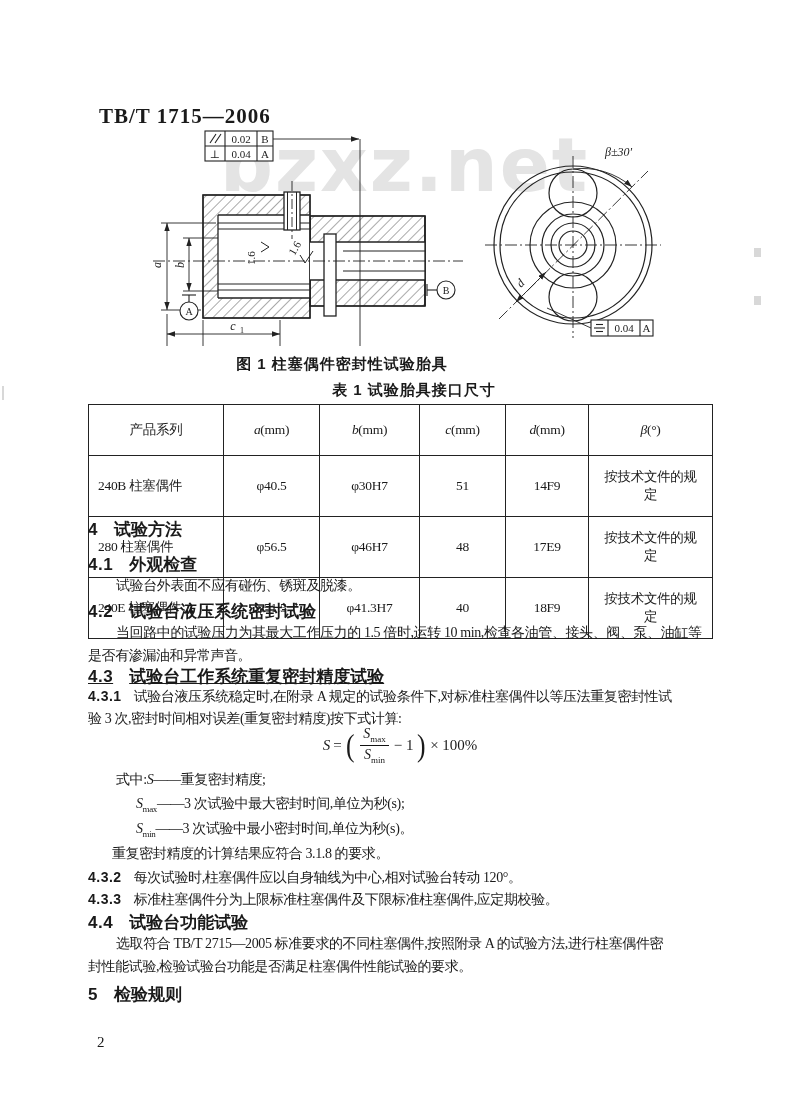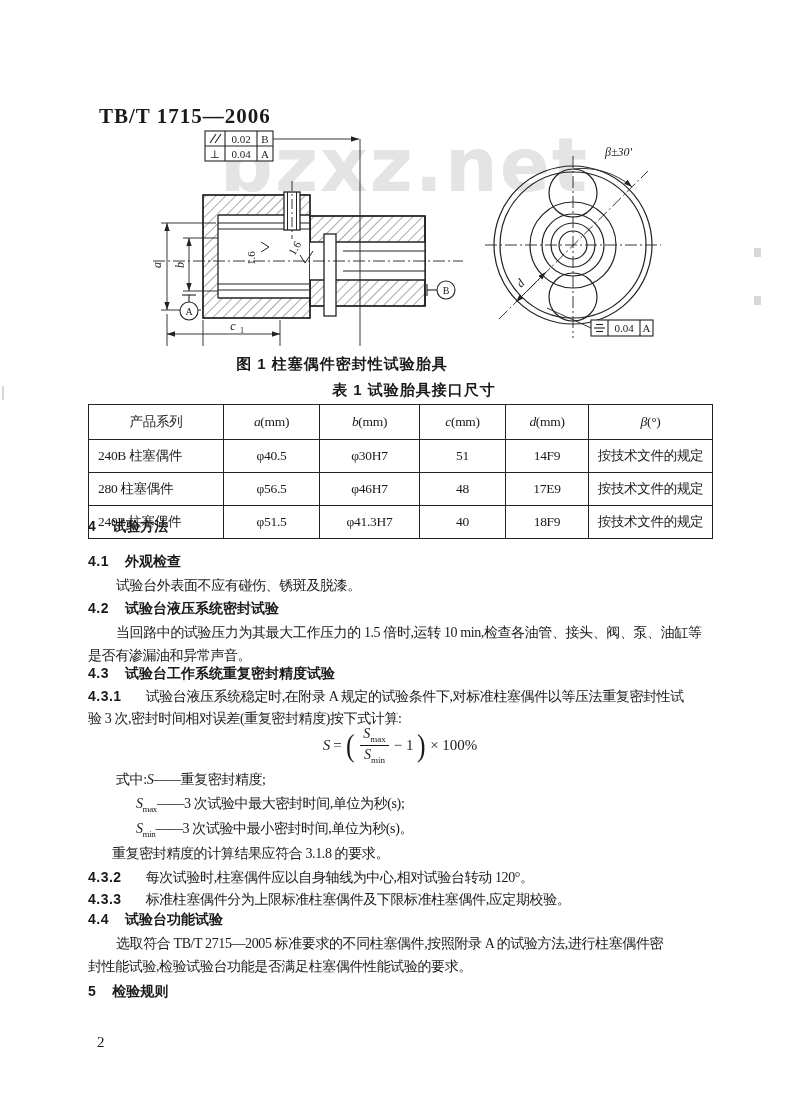--- a/index.html
+++ b/index.html
@@ -8,29 +8,29 @@
   .watermark{position:absolute;left:220px;top:122px;font-family:"DejaVu Sans","Liberation Sans",sans-serif;
         font-weight:bold;font-size:74px;color:#e4e4e4;letter-spacing:2px;z-index:0;}
   .doc-header{position:absolute;left:99px;top:80px;font-size:21px;font-weight:bold;letter-spacing:1px;z-index:2;margin-top:24px;}
   .fig-wrap{position:absolute;left:95px;top:118px;z-index:1;}
   .fig-caption{position:absolute;left:0;top:355px;width:684px;text-align:center;font-weight:bold;
         font-size:15px;font-family:"Liberation Sans","DejaVu Sans",sans-serif;z-index:2;letter-spacing:1px;}
   .tbl-title{position:absolute;left:16px;top:381px;width:796px;text-align:center;font-weight:bold;
         font-size:15px;font-family:"Liberation Sans","DejaVu Sans",sans-serif;z-index:2;letter-spacing:1px;}
   table.dim{position:absolute;left:88px;top:404px;width:624px;border-collapse:collapse;z-index:2;
         font-size:13.5px;table-layout:fixed;}
-  table.dim th,table.dim td{border:1.6px solid #222;text-align:center;padding:4px;height:24px;
+  table.dim th,table.dim td{border:1.6px solid #222;text-align:center;padding:12px;height:24px;
         font-weight:normal;letter-spacing:-0.3px;}
   table.dim th{height:26px;}
   table.dim td.c0{text-align:left;padding-left:9px;}
   .ital{font-style:italic;font-family:"Liberation Serif",serif;}
   .line{position:absolute;left:88px;white-space:nowrap;font-size:14px;letter-spacing:-0.4px;z-index:2;height:20px;}
-  .hsec{font-family:"Liberation Sans","DejaVu Sans",sans-serif;font-weight:bold;font-size:14px;letter-spacing:0;}
+  .hsec{font-family:"Liberation Sans","DejaVu Sans",sans-serif;font-weight:bold;font-size:17px;letter-spacing:0;}
   .hsec .num{margin-right:16px;letter-spacing:0.5px;}
-  .cl-num{font-family:"Liberation Sans","DejaVu Sans",sans-serif;font-weight:bold;margin-right:24px;letter-spacing:0.5px;text-align:right;}
+  .cl-num{font-family:"Liberation Sans","DejaVu Sans",sans-serif;font-weight:bold;margin-right:12px;letter-spacing:0.5px;text-align:right;}
   sub.sm{font-size:9px;font-style:normal;}
   .formula{position:absolute;left:88px;top:726px;width:624px;display:flex;justify-content:center;
         align-items:center;gap:3px;z-index:2;font-size:15px;}
   .f-var{font-style:italic;}
   .f-paren{font-size:32px;font-weight:300;line-height:1;transform:scaleX(.8);}
   .frac{display:inline-block;text-align:center;vertical-align:middle;font-size:14px;margin:0 2px;}
   .frac .num{display:block;border-bottom:1.2px solid #111;padding:0 3px 1px;}
   .frac .den{display:block;padding:1px 3px 0;}
   .pageno{position:absolute;left:97px;top:1034px;font-size:15px;z-index:2;}
   .artifact{position:absolute;background:#d8d8d8;z-index:1;}
@@ -253,21 +253,21 @@
     <span class="num">4.1</span><span>外观检查</span>
   </div>
   <div class="line" style="top:577px;left:116px;">试验台外表面不应有碰伤、锈斑及脱漆。</div>
 
   <div class="line hsec" style="top:600px;">
     <span class="num">4.2</span><span>试验台液压系统密封试验</span>
   </div>
   <div class="line" style="top:624px;left:116px;">当回路中的试验压力为其最大工作压力的 1.5 倍时,运转 10 min,检查各油管、接头、阀、泵、油缸等</div>
   <div class="line" style="top:647px;">是否有渗漏油和异常声音。</div>
 
-  <div class="line hsec" style="top:665px;">
+  <div class="line hsec" style="top:665px;text-decoration:underline;">
     <span class="num">4.3</span><span>试验台工作系统重复密封精度试验</span>
   </div>
   <div class="line" style="top:688px;">
     <span class="cl-num">4.3.1</span><span>试验台液压系统稳定时,在附录 A 规定的试验条件下,对标准柱塞偶件以等压法重复密封性试</span>
   </div>
   <div class="line" style="top:710px;">验 3 次,密封时间相对误差(重复密封精度)按下式计算:</div>
 
   <div class="formula">
     <span class="f-var">S</span>
     <span>=</span>

